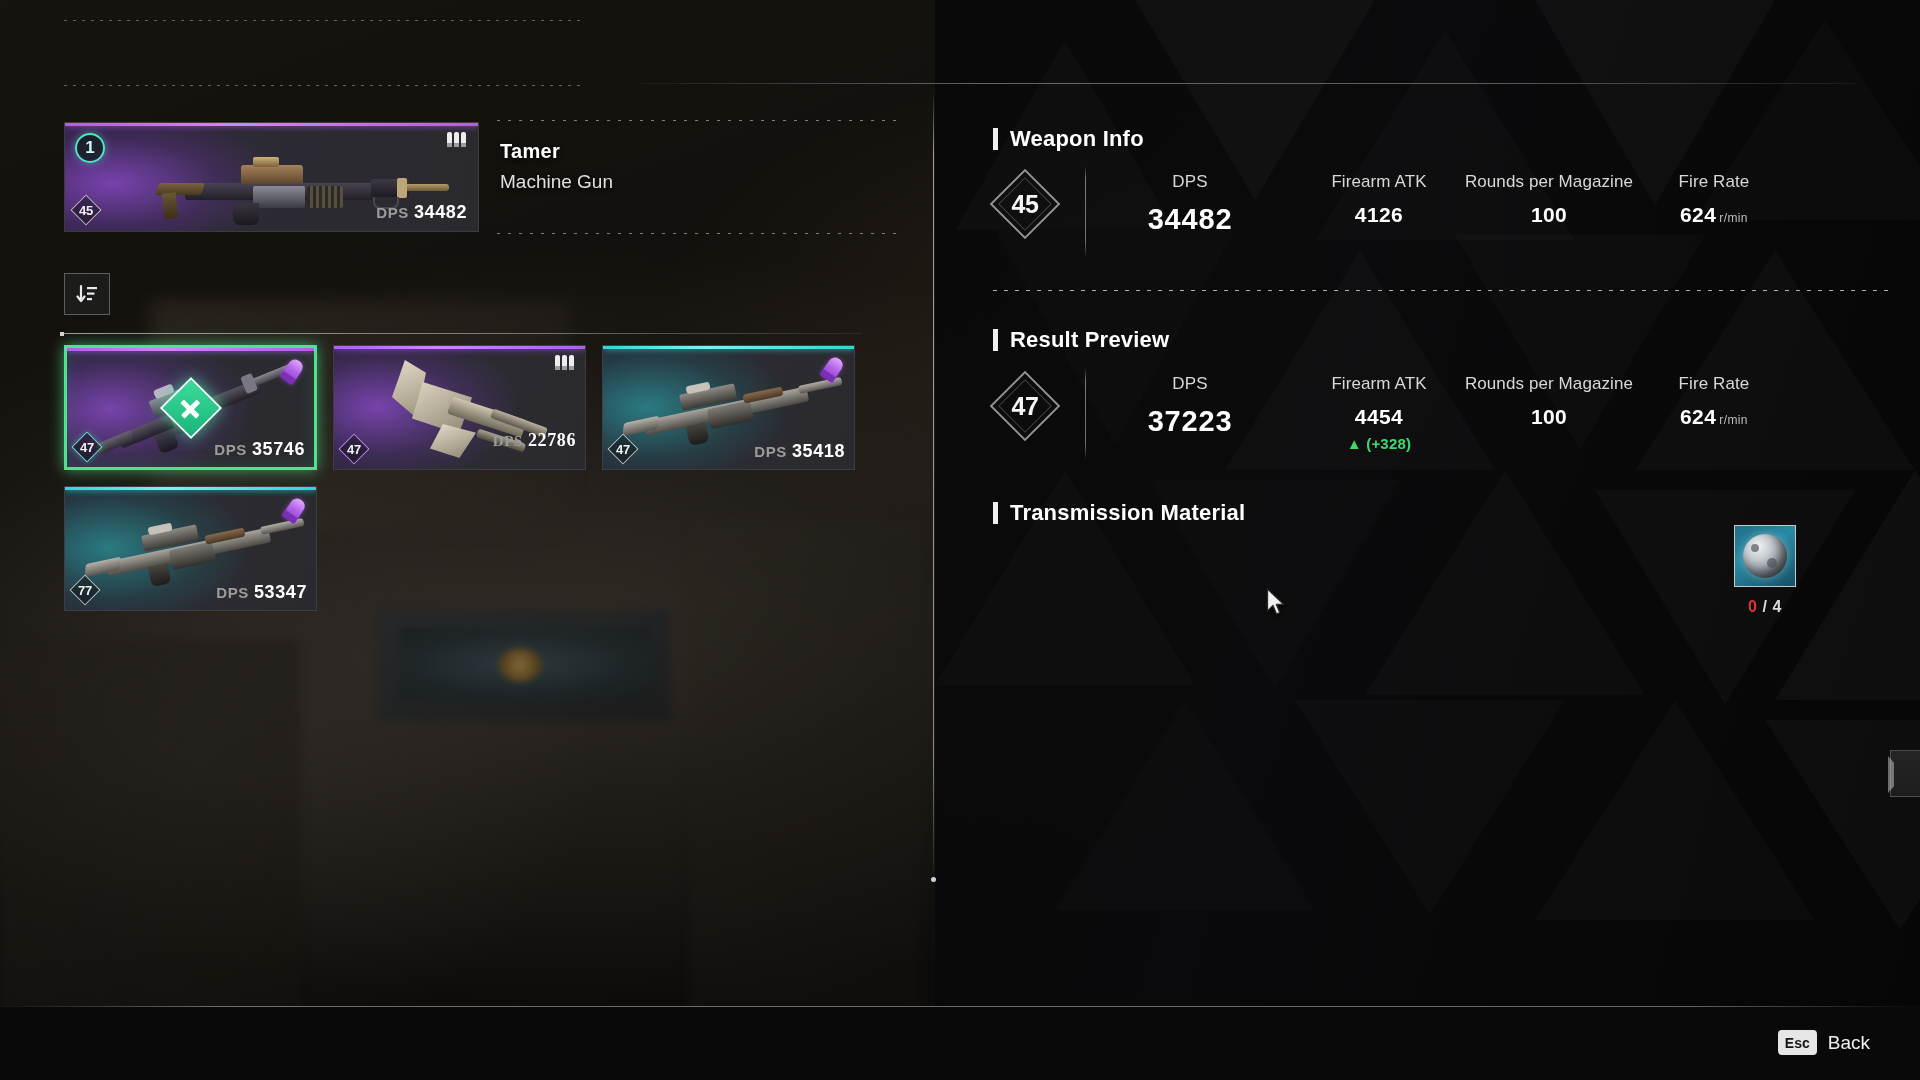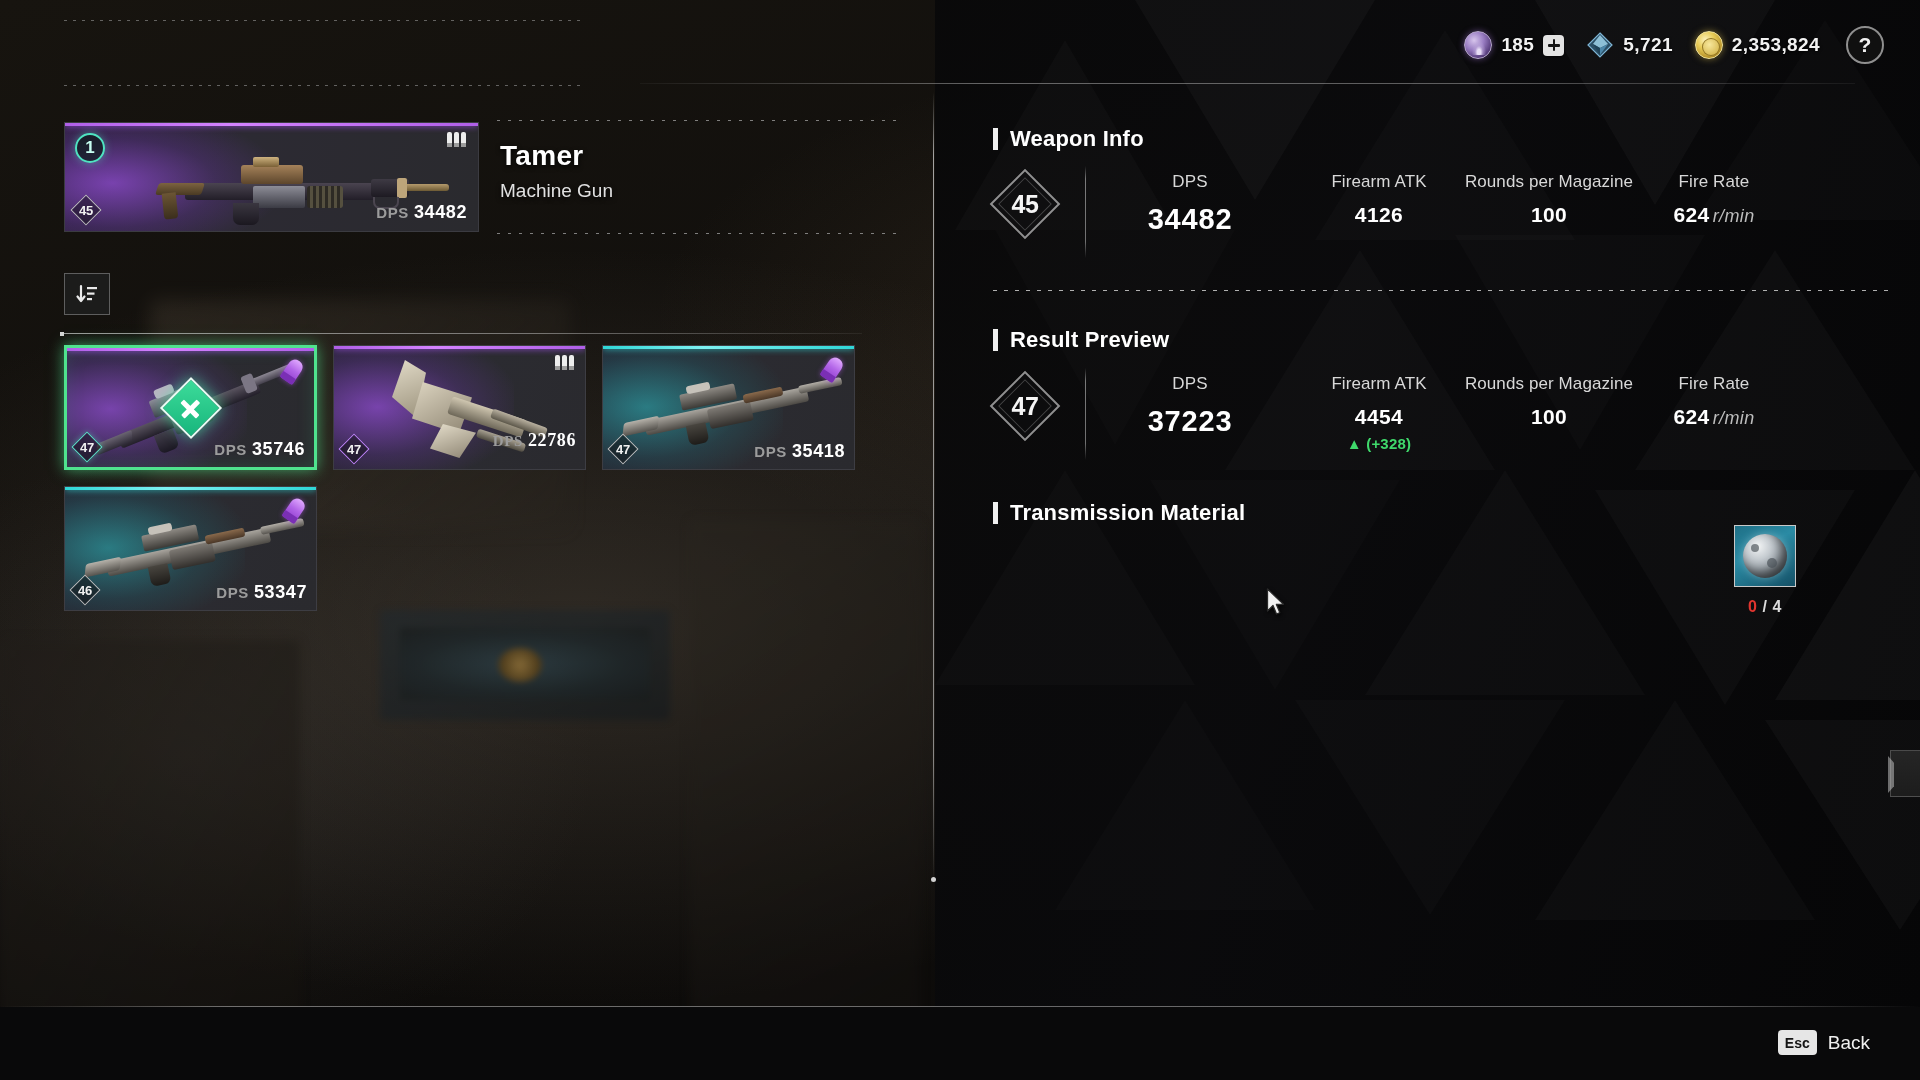--- a/index.html
+++ b/index.html
@@ -116,21 +116,21 @@
   .ammo-icon { position:absolute; display:flex; gap:2px; align-items:flex-end;}
   .ammo-icon i { display:block; width:5px; height:15px; background:#ededed; border-radius:2px 2px 0 0;
     box-shadow:inset 0 -4px 0 rgba(90,90,90,.55); }
   .shell-icon { position:absolute; width:15px; height:24px; transform:rotate(34deg);
     background:linear-gradient(180deg,#e0a8ff 0%,#b366e8 45%,#8a36c9 100%);
     border-radius:7px 7px 2px 2px; box-shadow:0 0 5px rgba(180,90,240,.55);}
   .shell-icon::after{content:""; position:absolute; left:0; right:0; bottom:0; height:7px;
     background:#7a2fb5; border-radius:0 0 2px 2px;}
 
   #weapon-name-block { position:absolute; left:500px; top:140px; }
-  #weapon-name { font-size:28px; font-weight:600; color:#ffffff; letter-spacing:.3px;
+  #weapon-name { font-size:20px; font-weight:600; color:#ffffff; letter-spacing:.3px;
     text-shadow:0 2px 5px rgba(0,0,0,.9);}
   #weapon-type { font-size:19px; font-weight:500; color:#e0e0e0; margin-top:8px;
     text-shadow:0 2px 5px rgba(0,0,0,.9);}
   #name-dot-rule-top { position:absolute; left:497px; top:120px; width:405px; height:1px;
     background:repeating-linear-gradient(90deg,#9a9a9a 0 3px,transparent 3px 11px); opacity:.8;}
   #name-dot-rule-bottom { position:absolute; left:497px; top:233px; width:405px; height:1px;
     background:repeating-linear-gradient(90deg,#9a9a9a 0 3px,transparent 3px 11px); opacity:.8;}
 
   
   #sort-row { position:absolute; left:64px; top:273px; display:flex; height:42px; }
@@ -192,21 +192,21 @@
     border:2px solid rgba(200,200,200,.7); transform:rotate(45deg); background:rgba(16,16,18,.4);}
   .stat-lvl .big-dia::after{content:""; position:absolute; inset:4px; border:1px solid rgba(170,170,170,.35);}
   .stat-lvl .big-num { position:relative; font-size:25px; font-weight:600; color:#f5f5f5; letter-spacing:-.5px;}
   .stat-vline { width:1px; height:92px; flex:none; margin:0 0 0 22px;
     background:linear-gradient(180deg,rgba(210,210,210,0),rgba(210,210,210,.55) 14%,rgba(210,210,210,.5) 82%,rgba(210,210,210,0));}
   .stat-cols { display:flex; flex:none; padding-top:6px; }
   .stat-col { text-align:center; }
   .stat-name { font-size:17px; font-weight:500; color:#d8d8d8; letter-spacing:.1px;}
   .stat-value { margin-top:11px; font-size:21px; font-weight:600; color:#ffffff; letter-spacing:.4px;}
   .stat-value.big { font-size:29px; letter-spacing:.8px;}
-  .stat-unit { font-size:18px; color:#bdbdbd; font-weight:500; margin-left:3px;font-style:italic;}
+  .stat-unit { font-size:12px; color:#bdbdbd; font-weight:500; margin-left:3px;}
   .stat-delta { margin-top:6px; font-size:15px; font-weight:600; color:#3fd96b; letter-spacing:.2px;}
 
   
   #mat-slot { position:absolute; left:799px; top:525px; width:62px; height:62px;
     border:1px solid #c9c9c9;
     background:linear-gradient(150deg,#1f6f86 0%,#2a8ba4 40%,#155066 100%);
     display:flex; align-items:center; justify-content:center; cursor:pointer; }
   #mat-orb { width:44px; height:44px; border-radius:50%;
     background:radial-gradient(circle at 34% 28%, #f2f4f5 0%, #c5cbd0 30%, #8d969d 62%, #4d5459 100%);
     box-shadow:inset -5px -6px 10px rgba(0,0,0,.5), 0 0 9px rgba(230,240,245,.35); position:relative;}
@@ -280,43 +280,20 @@
     <div class="tri" style="left:600px;top:700px;border-left:140px solid transparent;border-right:140px solid transparent;border-bottom:220px solid rgba(255,255,255,.025);"></div>
     <div class="tri" style="left:830px;top:720px;border-left:135px solid transparent;border-right:135px solid transparent;border-top:210px solid rgba(255,255,255,.030);"></div>
   </div>
 </div>
 
 <div id="header">
   <div id="title-rule-top"></div>
   <div id="title-rule-bottom"></div>
   <div id="header-rule-right"></div>
 
-  <div id="currency-bar">
-    <div class="cur-group">
-      <div class="cur-icon icon-memory"></div>
-      <div class="cur-val">185</div>
-      <div class="plus-btn"></div>
-    </div>
-    <div class="cur-group">
-      <div class="cur-icon">
-        <svg width="28" height="28" viewBox="0 0 28 28">
-          <polygon points="14,2 26,14 14,26 2,14" fill="#2b4f66" stroke="#7fb6d6" stroke-width="1.2"></polygon>
-          <polygon points="14,4 22,13 14,17 7,13" fill="#9fd2ea" opacity="0.85"></polygon>
-          <polygon points="14,17 22,13 14,24" fill="#4c86a8"></polygon>
-          <polygon points="14,17 7,13 14,24" fill="#1f4359"></polygon>
-        </svg>
-      </div>
-      <div class="cur-val">5,721</div>
-    </div>
-    <div class="cur-group">
-      <div class="cur-icon icon-gold"></div>
-      <div class="cur-val">2,353,824</div>
-    </div>
-    <div id="help-button">?</div>
-  </div>
 </div>
 
 <div id="left-col">
 
   <div id="selected-weapon-card">
     <div class="card-glow-purple"></div>
     <div class="rarity-bar rarity-purple"></div>
 
     <div class="gun" style="left:92px;top:30px;width:270px;height:70px;">
       <div class="gun-body" style="left:28px;top:30px;width:190px;height:17px;background:linear-gradient(180deg,#4a4450,#221e28);border-radius:3px;"></div>
@@ -457,21 +434,21 @@
           <div class="gun-body" style="left:62px;top:16px;width:56px;height:16px;background:linear-gradient(180deg,#8e8a84,#3c3a36);border-radius:2px;"></div>
           <div class="gun-body" style="left:70px;top:9px;width:24px;height:8px;background:#c6c2ba;"></div>
           <div class="gun-body" style="left:86px;top:36px;width:44px;height:20px;background:linear-gradient(180deg,#7e7a74,#322f2c);"></div>
           <div class="gun-body" style="left:62px;top:48px;width:20px;height:20px;background:linear-gradient(180deg,#48453f,#1e1c19);border-radius:0 0 6px 6px;"></div>
           <div class="gun-body" style="left:180px;top:32px;width:44px;height:8px;background:linear-gradient(180deg,#b2aea6,#57544f);"></div>
           <div class="gun-body" style="left:124px;top:29px;width:40px;height:9px;background:linear-gradient(180deg,#8a6a4c,#4a3727);"></div>
         </div>
         <div class="shell-icon" style="right:14px;top:11px;"></div>
         <div class="lvl-diamond" style="left:5px;bottom:5px;">
           <div class="dia-shape"></div>
-          <div class="dia-num">46</div>
+          <div class="dia-num">77</div>
         </div>
         <div class="dps-label" style="right:9px;bottom:7px;">
           <span class="dps-word">DPS</span><span class="dps-num">53347</span>
         </div>
       </div>
     </div>
 
   </div>
 </div>
 

